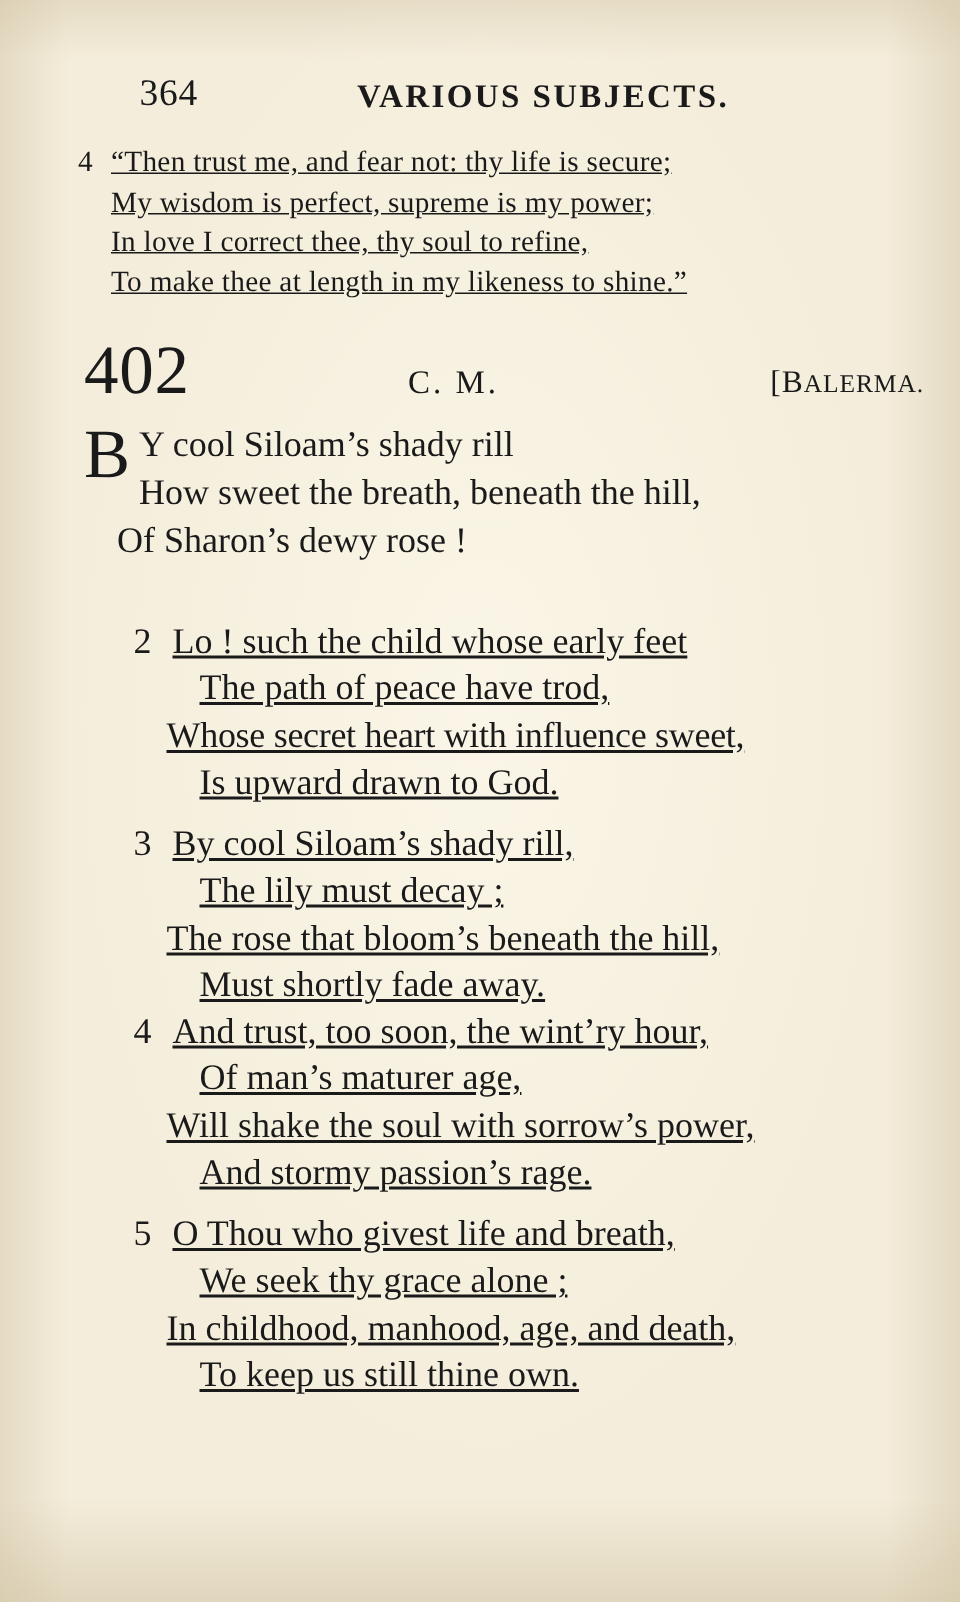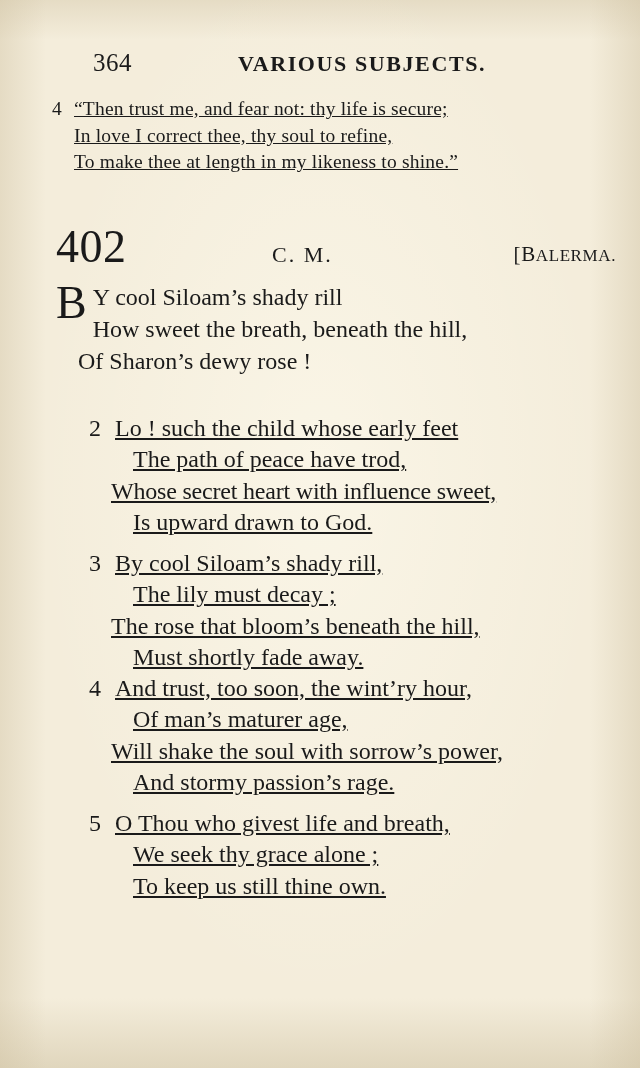--- a/index.html
+++ b/index.html
@@ -166,20 +166,21 @@
 
     <div class="running-head">
       <span class="folio">364</span>
       <span class="head-title">VARIOUS SUBJECTS.</span>
     </div>
 
     <div class="stanza top-stanza">
       <div class="line">
         <span class="vnum">4</span><span>“Then trust me, and fear not: thy life is secure;</span>
       </div>
+      <div class="line indent1">My wisdom is perfect, supreme is my power;</div>
       <div class="line indent1">In love I correct thee, thy soul to refine,</div>
       <div class="line indent1">To make thee at length in my likeness to shine.”</div>
     </div>
 
     <div class="hymn-head">
       <span class="hymn-number">402</span>
       <span class="hymn-meter">C. M.</span>
       <span class="hymn-tune"><span>[B</span><span class="sc">ALERMA.</span></span>
     </div>
 
@@ -215,17 +216,18 @@
       <div class="line indent2">Of man’s maturer age,</div>
       <div class="line indent1">Will shake the soul with sorrow’s power,</div>
       <div class="line indent2">And stormy passion’s rage.</div>
     </div>
 
     <div class="stanza body-stanza s5">
       <div class="line">
         <span class="vnum">5</span><span>O Thou who givest life and breath,</span>
       </div>
       <div class="line indent2">We seek thy grace alone ;</div>
+      <div class="line indent1">In childhood, manhood, age, and death,</div>
       <div class="line indent2">To keep us still thine own.</div>
     </div>
 
   </div>
 </div>
 
 </body></html>

